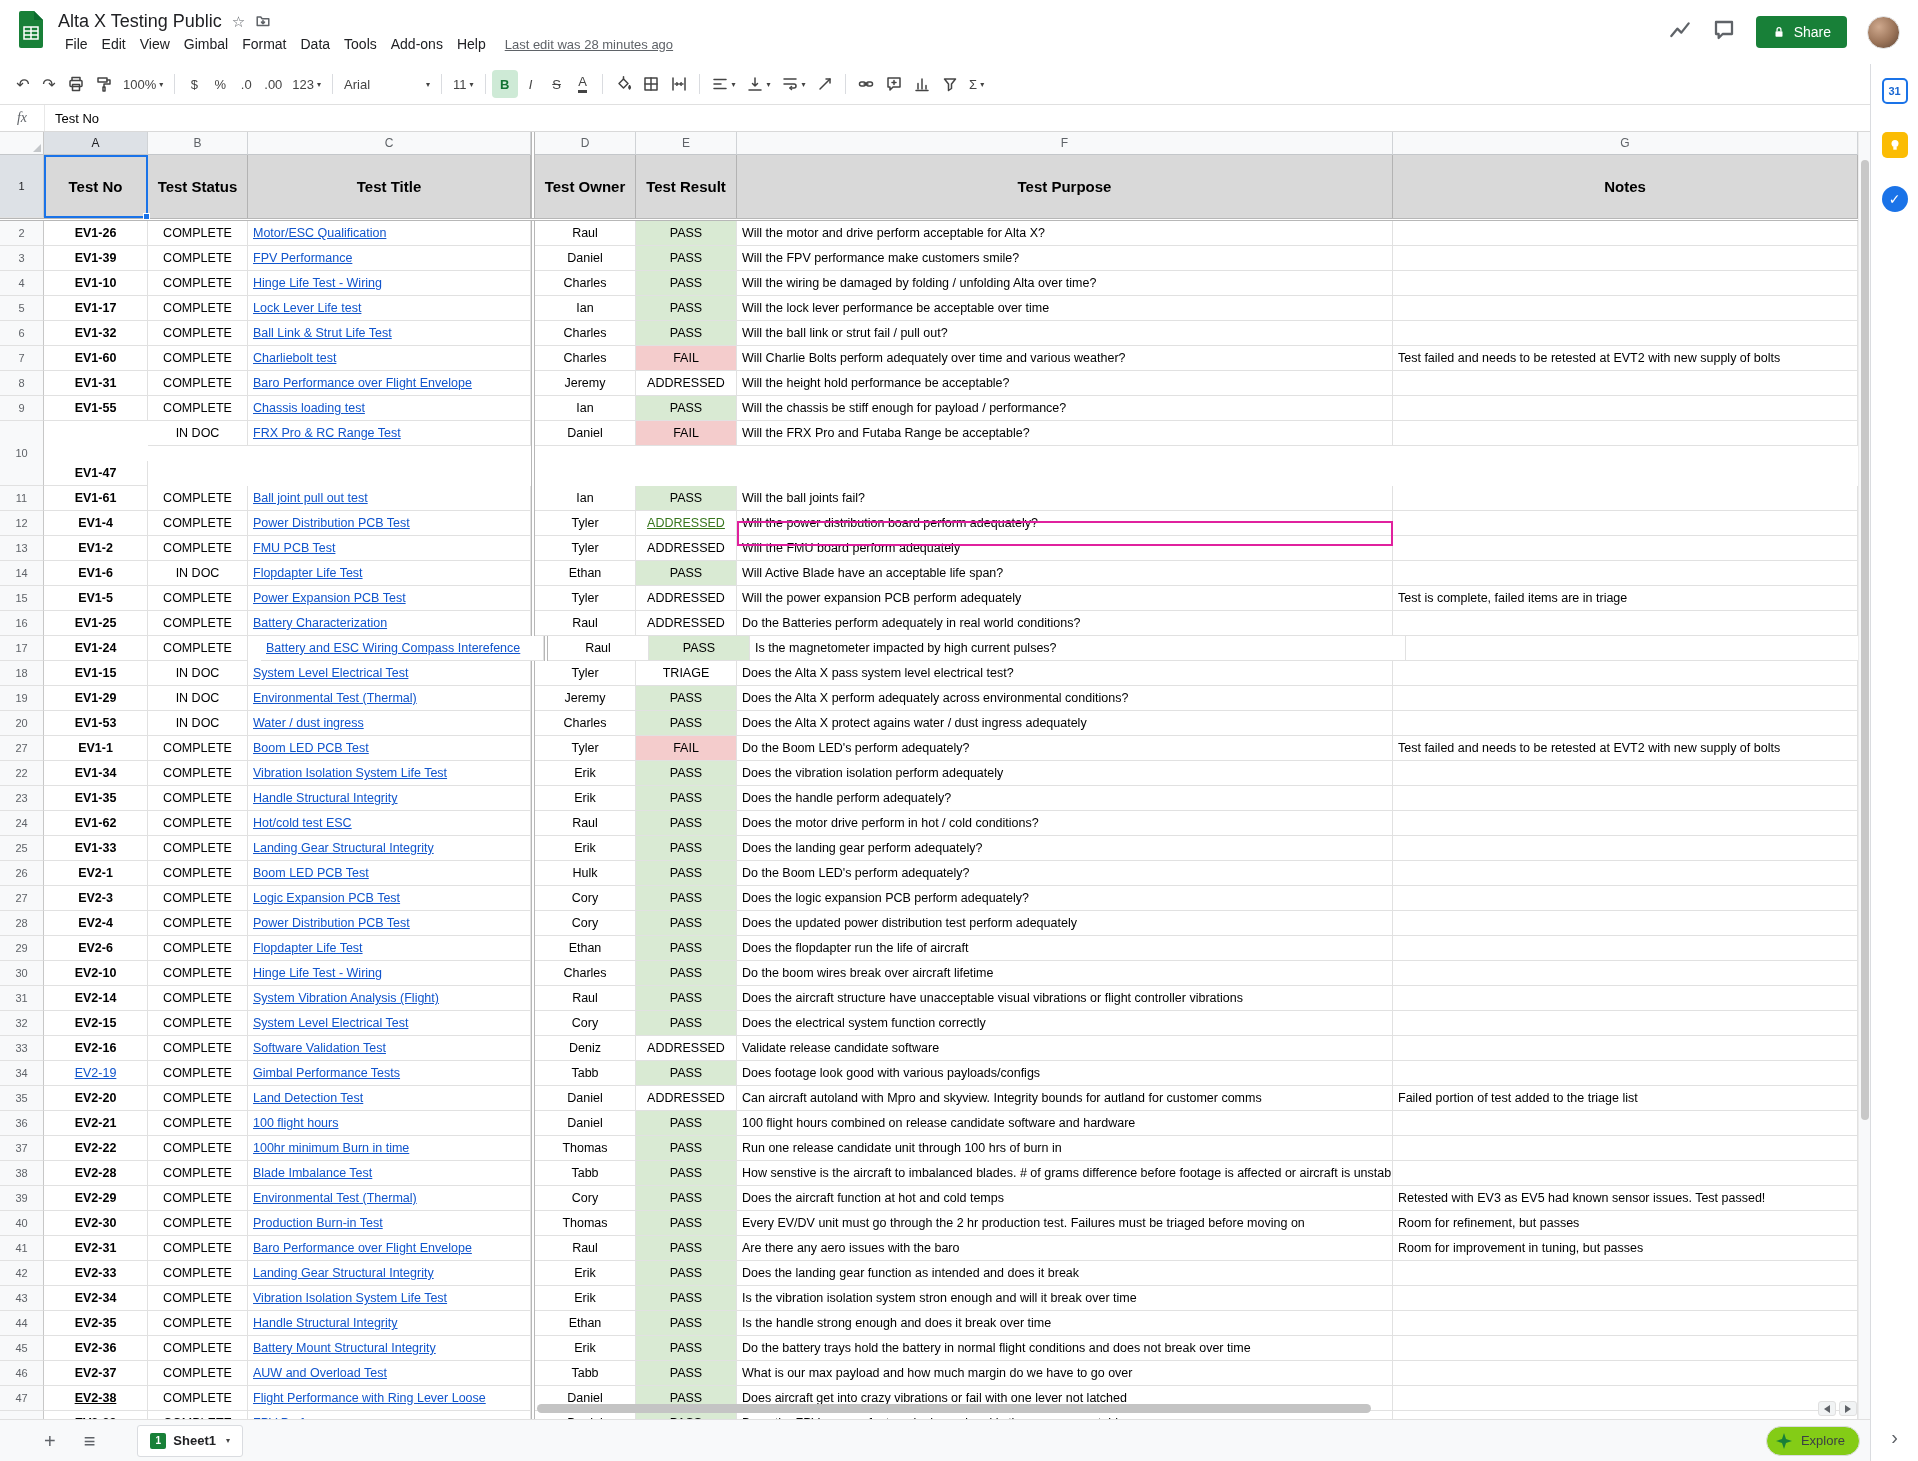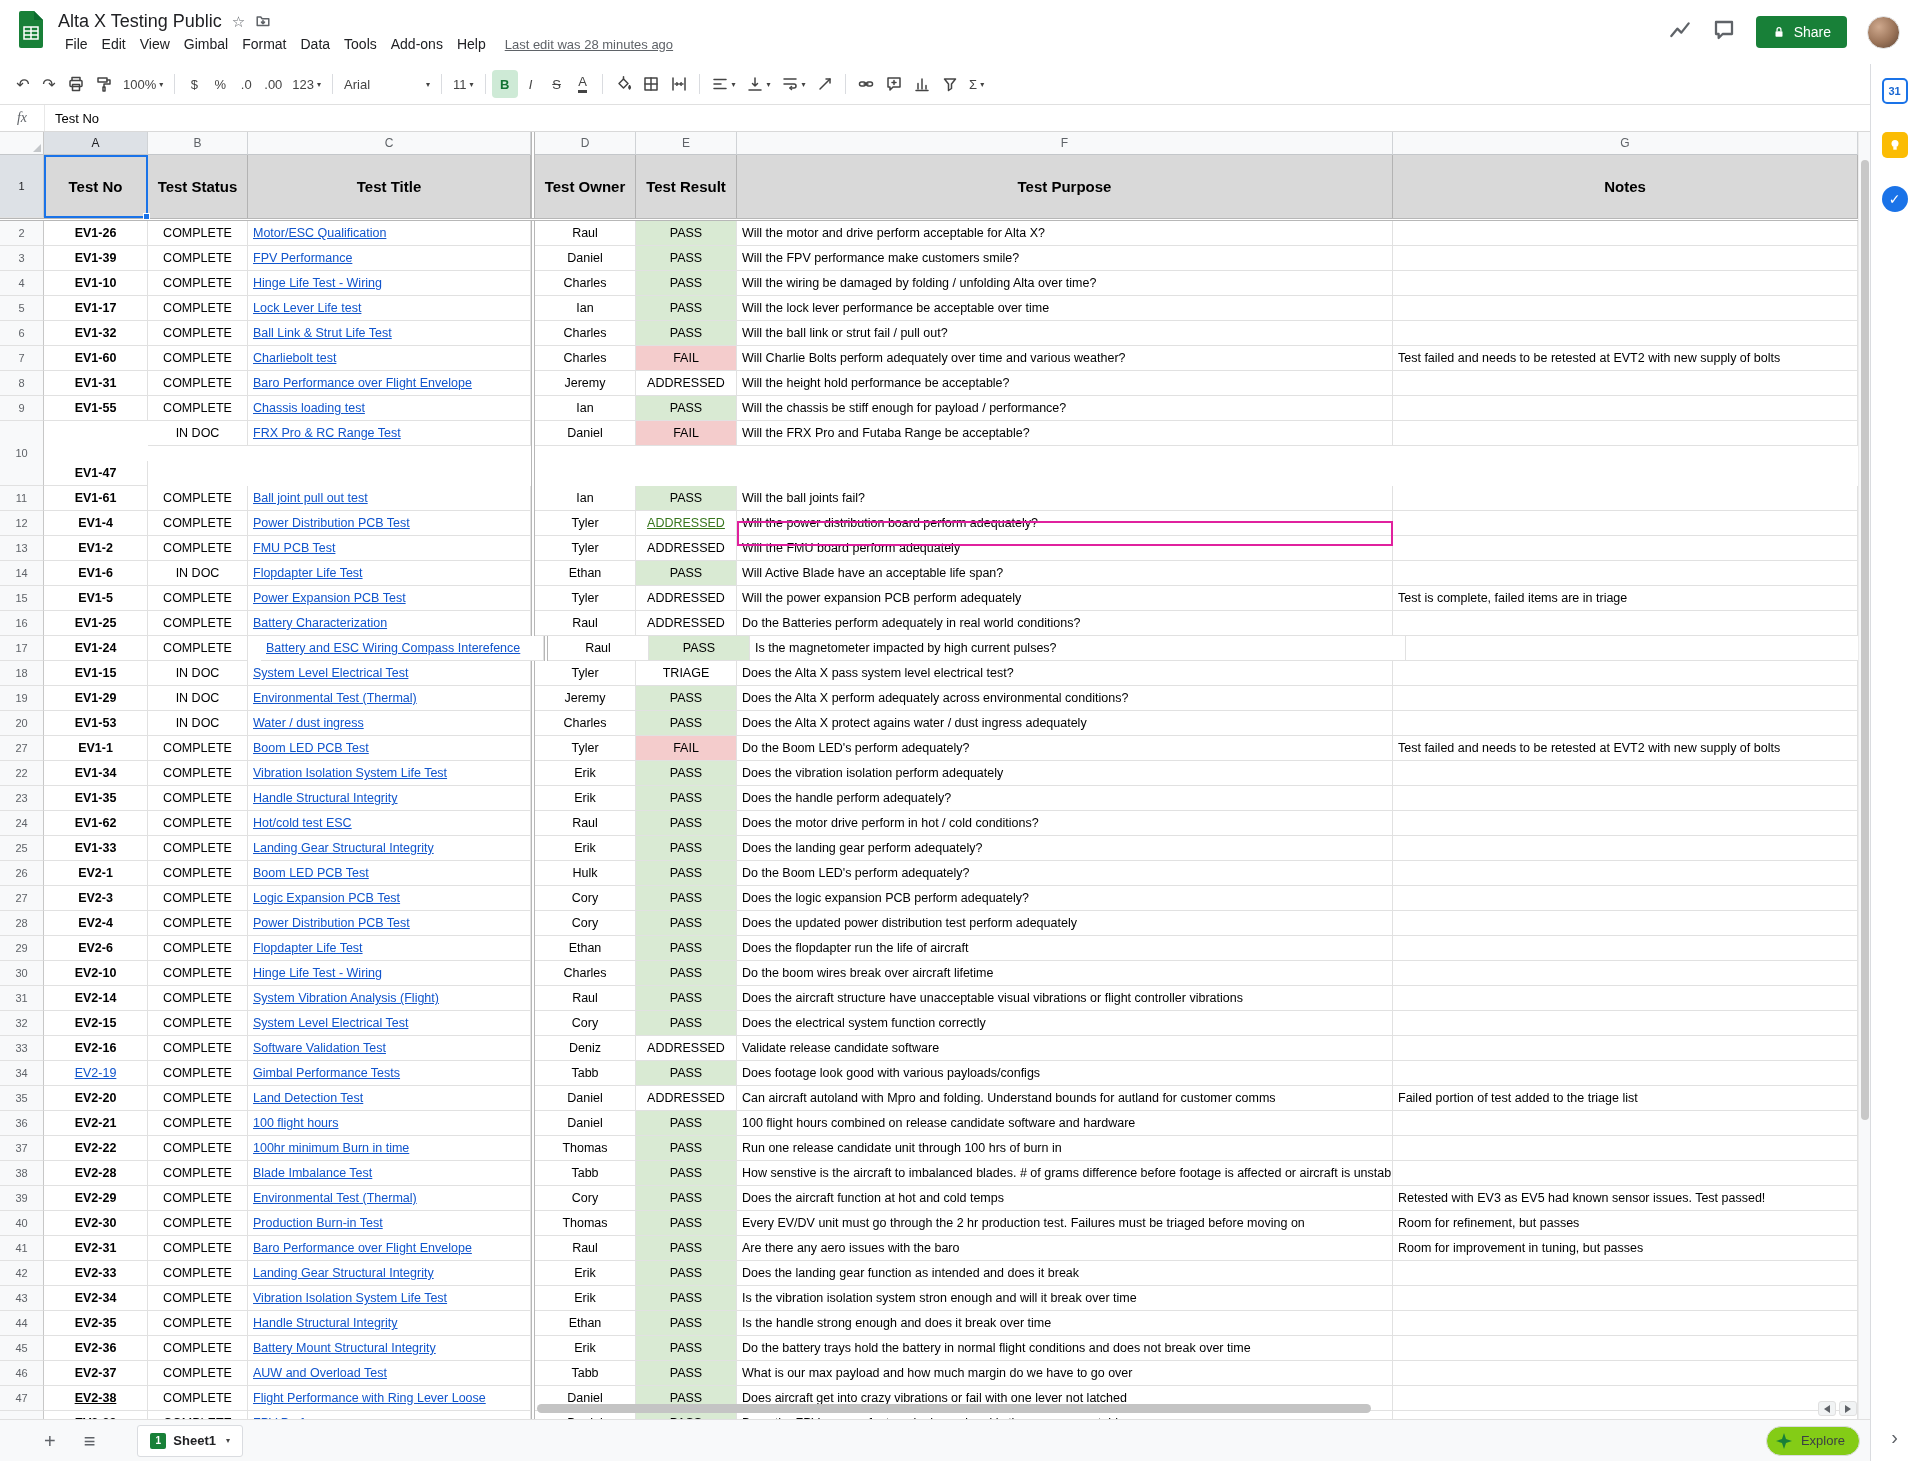--- a/index.html
+++ b/index.html
@@ -697,21 +697,21 @@
       <div class="cell left" style="width: 465px;"></div>
     </div>
     <div class="drow">
       <div class="rownum">35</div>
       <div class="cell center ca" style="width: 104px;">EV2-20</div>
       <div class="cell center" style="width: 100px;">COMPLETE</div>
       <div class="cell left link" style="width: 283px;">Land Detection Test</div>
       <div class="fzv"></div>
       <div class="cell center" style="width: 101px;">Daniel</div>
       <div class="cell center" style="width: 101px;">ADDRESSED</div>
-      <div class="cell left" style="width: 656px;">Can aircraft autoland with Mpro and folding. Understand bounds for autland for customer comms</div>
+      <div class="cell left" style="width: 656px;">Can aircraft autoland with Mpro and skyview. Integrity bounds for autland for customer comms</div>
       <div class="cell left" style="width: 465px;">Failed portion of test added to the triage list</div>
     </div>
     <div class="drow">
       <div class="rownum">36</div>
       <div class="cell center ca" style="width: 104px;">EV2-21</div>
       <div class="cell center" style="width: 100px;">COMPLETE</div>
       <div class="cell left link" style="width: 283px;">100 flight hours</div>
       <div class="fzv"></div>
       <div class="cell center" style="width: 101px;">Daniel</div>
       <div class="cell center" style="width: 101px; background: rgb(217, 234, 211);">PASS</div>

